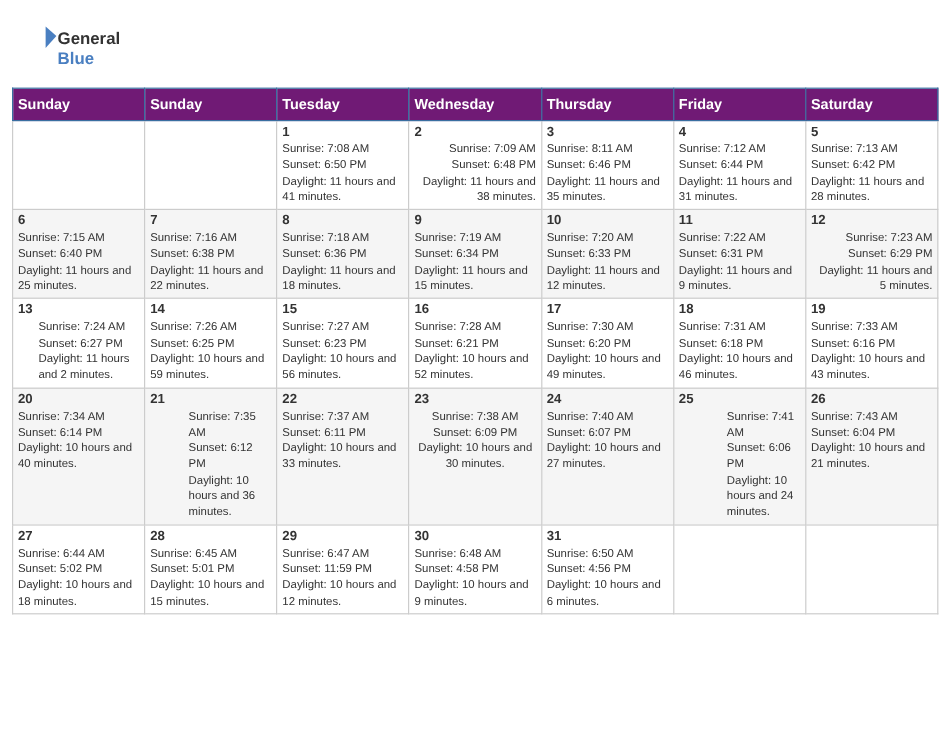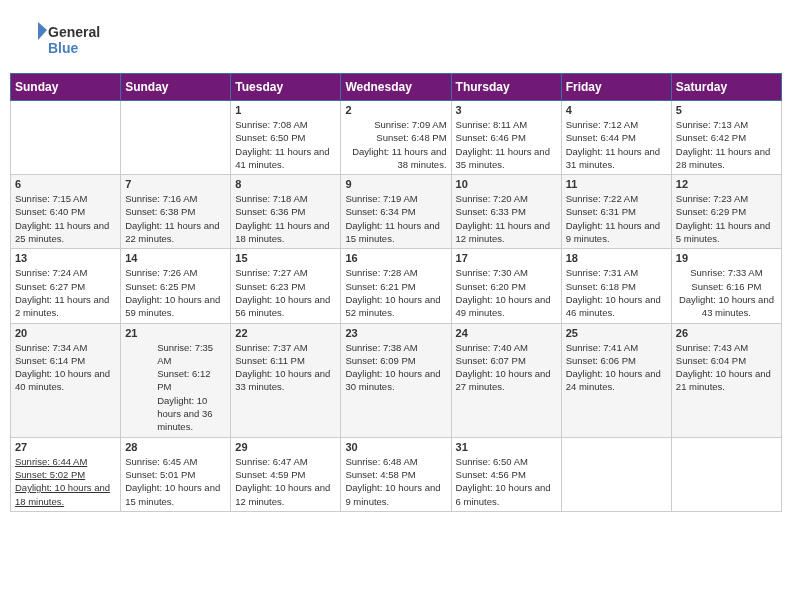--- a/index.html
+++ b/index.html
@@ -171,29 +171,29 @@
 Daylight: 11 hours and 12 minutes.</div>
         </td>
         <td>
           <span class="day-number">11</span>
           <div class="day-info" style="white-space: pre-line;">Sunrise: 7:22 AM
 Sunset: 6:31 PM
 Daylight: 11 hours and 9 minutes.</div>
         </td>
         <td>
           <span class="day-number">12</span>
-          <div class="day-info" style="white-space: pre-line;">Sunrise: 7:23 AM
+          <div class="day-info" style="white-space: pre-line; text-align: right;">Sunrise: 7:23 AM
 Sunset: 6:29 PM
 Daylight: 11 hours and 5 minutes.</div>
         </td>
       </tr>
       <tr>
         <td>
           <span class="day-number">13</span>
-          <div class="day-info" style="white-space: pre-line;">Sunrise: 7:24 AM
+          <div class="day-info" style="white-space: pre-line; margin-left: 17px;">Sunrise: 7:24 AM
 Sunset: 6:27 PM
 Daylight: 11 hours and 2 minutes.</div>
         </td>
         <td>
           <span class="day-number">14</span>
           <div class="day-info" style="white-space: pre-line;">Sunrise: 7:26 AM
 Sunset: 6:25 PM
 Daylight: 10 hours and 59 minutes.</div>
         </td>
         <td>
@@ -215,21 +215,21 @@
 Daylight: 10 hours and 49 minutes.</div>
         </td>
         <td>
           <span class="day-number">18</span>
           <div class="day-info" style="white-space: pre-line;">Sunrise: 7:31 AM
 Sunset: 6:18 PM
 Daylight: 10 hours and 46 minutes.</div>
         </td>
         <td>
           <span class="day-number">19</span>
-          <div class="day-info" style="white-space: pre-line; text-align: center;">Sunrise: 7:33 AM
+          <div class="day-info" style="white-space: pre-line;">Sunrise: 7:33 AM
 Sunset: 6:16 PM
 Daylight: 10 hours and 43 minutes.</div>
         </td>
       </tr>
       <tr>
         <td>
           <span class="day-number">20</span>
           <div class="day-info" style="white-space: pre-line;">Sunrise: 7:34 AM
 Sunset: 6:14 PM
 Daylight: 10 hours and 40 minutes.</div>
@@ -241,60 +241,60 @@
 Daylight: 10 hours and 36 minutes.</div>
         </td>
         <td>
           <span class="day-number">22</span>
           <div class="day-info" style="white-space: pre-line;">Sunrise: 7:37 AM
 Sunset: 6:11 PM
 Daylight: 10 hours and 33 minutes.</div>
         </td>
         <td>
           <span class="day-number">23</span>
-          <div class="day-info" style="white-space: pre-line;">Sunrise: 7:38 AM
+          <div class="day-info" style="white-space: pre-line; text-align: center;">Sunrise: 7:38 AM
 Sunset: 6:09 PM
 Daylight: 10 hours and 30 minutes.</div>
         </td>
         <td>
           <span class="day-number">24</span>
           <div class="day-info" style="white-space: pre-line;">Sunrise: 7:40 AM
 Sunset: 6:07 PM
 Daylight: 10 hours and 27 minutes.</div>
         </td>
         <td>
           <span class="day-number">25</span>
-          <div class="day-info" style="white-space: pre-line;">Sunrise: 7:41 AM
+          <div class="day-info" style="white-space: pre-line; margin-left: 40px;">Sunrise: 7:41 AM
 Sunset: 6:06 PM
 Daylight: 10 hours and 24 minutes.</div>
         </td>
         <td>
           <span class="day-number">26</span>
           <div class="day-info" style="white-space: pre-line;">Sunrise: 7:43 AM
 Sunset: 6:04 PM
 Daylight: 10 hours and 21 minutes.</div>
         </td>
       </tr>
       <tr>
         <td>
           <span class="day-number">27</span>
-          <div class="day-info" style="white-space: pre-line; text-decoration: underline;">Sunrise: 6:44 AM
+          <div class="day-info" style="white-space: pre-line;">Sunrise: 6:44 AM
 Sunset: 5:02 PM
 Daylight: 10 hours and 18 minutes.</div>
         </td>
         <td>
           <span class="day-number">28</span>
           <div class="day-info" style="white-space: pre-line;">Sunrise: 6:45 AM
 Sunset: 5:01 PM
 Daylight: 10 hours and 15 minutes.</div>
         </td>
         <td>
           <span class="day-number">29</span>
           <div class="day-info" style="white-space: pre-line;">Sunrise: 6:47 AM
-Sunset: 4:59 PM
+Sunset: 11:59 PM
 Daylight: 10 hours and 12 minutes.</div>
         </td>
         <td>
           <span class="day-number">30</span>
           <div class="day-info" style="white-space: pre-line;">Sunrise: 6:48 AM
 Sunset: 4:58 PM
 Daylight: 10 hours and 9 minutes.</div>
         </td>
         <td>
           <span class="day-number">31</span>

